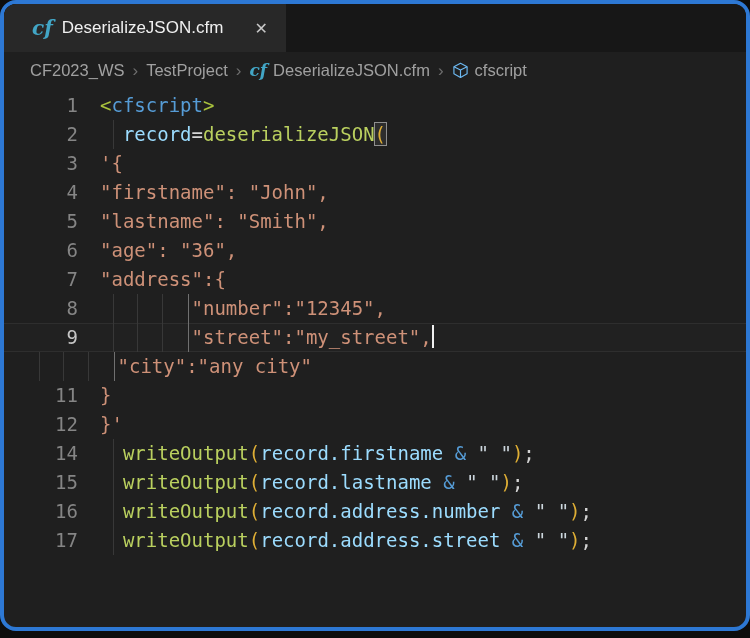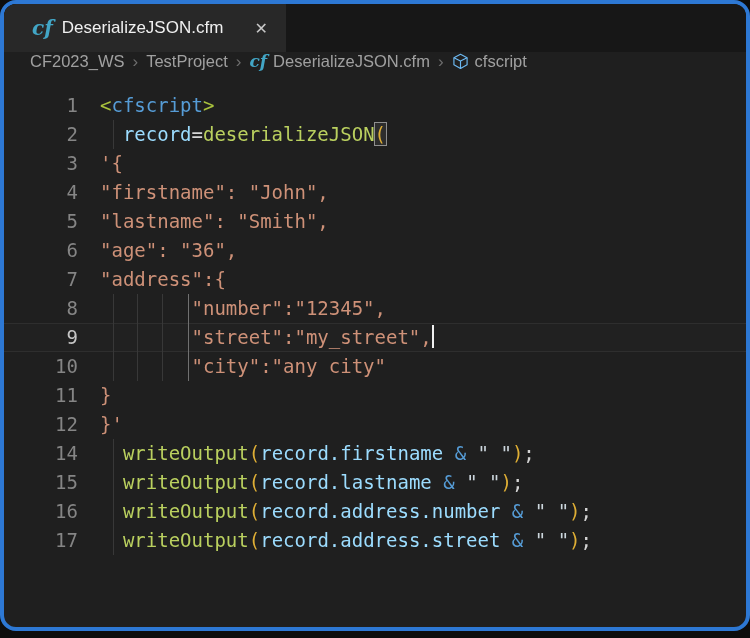--- a/index.html
+++ b/index.html
@@ -15,21 +15,21 @@
     width:282px; box-sizing:border-box; background:var(--tab-bg,#282828);
     display:flex; align-items:center; padding:0 14px 0 28px; gap:9px; cursor:pointer;
   }
   .cf-glyph {
     font-family:"DejaVu Serif", serif; font-style:italic; font-weight:bold;
     color:var(--cf-icon,#42a6c6); font-size:20px; line-height:1;
   }
   .tab-label { color:#f0f0f0; font-size:17px; flex:1; white-space:nowrap; overflow:hidden; }
   .close { color:#c8c8c8; font-size:16px; padding:2px 4px; cursor:pointer; }
   .breadcrumbs {
-    height:37px; flex:none; display:flex; align-items:flex-start; padding-left:26px; gap:8px;
+    height:37px; flex:none; display:flex; align-items:center; padding-left:26px; gap:8px;
     color:var(--breadcrumb-fg,#a0a0a0); font-size:16.5px; background:var(--editor-bg,#1f1f1f);
     white-space:nowrap;
   }
   .crumb { cursor:pointer; display:flex; align-items:center; gap:6px; }
   .sep { color:#6e6e6e; font-size:17px; }
   .bc-cf { font-size:17px; }
   .cube-svg { display:block; }
   .code {
     flex:1; overflow:hidden; padding-top:2px;
     font-family:"DejaVu Sans Mono","Liberation Mono",monospace;
@@ -101,21 +101,21 @@
   <div class="code">
       <div class="line"><span class="gutter">1</span><span class="content"><span class="tk-t">&lt;</span><span class="tk-n">cfscript</span><span class="tk-t">&gt;</span></span></div>
       <div class="line"><span class="gutter">2</span><span class="content"><i class="guide" style="left: 13px;"></i><span class="tk-pl">  </span><span class="tk-v">record</span><span class="tk-o">=</span><span class="tk-f">deserializeJSON</span><span class="tk-pb">(</span></span></div>
       <div class="line"><span class="gutter">3</span><span class="content"><span class="tk-s">'{</span></span></div>
       <div class="line"><span class="gutter">4</span><span class="content"><span class="tk-s">"firstname": "John",</span></span></div>
       <div class="line"><span class="gutter">5</span><span class="content"><span class="tk-s">"lastname": "Smith",</span></span></div>
       <div class="line"><span class="gutter">6</span><span class="content"><span class="tk-s">"age": "36",</span></span></div>
       <div class="line"><span class="gutter">7</span><span class="content"><span class="tk-s">"address":{</span></span></div>
       <div class="line"><span class="gutter">8</span><span class="content"><i class="guide" style="left: 13px;"></i><i class="guide" style="left: 37px;"></i><i class="guide" style="left: 62px;"></i><i class="guide active" style="left: 88px;"></i><span class="tk-pl">        </span><span class="tk-s">"number":"12345",</span></span></div>
       <div class="line current"><span class="gutter">9</span><span class="content"><i class="guide" style="left: 13px;"></i><i class="guide" style="left: 37px;"></i><i class="guide" style="left: 62px;"></i><i class="guide active" style="left: 88px;"></i><span class="tk-pl">        </span><span class="tk-s">"street":"my_street",</span><span class="cursor"></span></span></div>
-      <div class="line"><span class="gutter">10</span><span class="content"><i class="guide" style="left: 13px;"></i><i class="guide" style="left: 37px;"></i><i class="guide" style="left: 62px;"></i><i class="guide active" style="left: 88px;"></i><span class="tk-pl">        </span><span class="tk-s">"city":"any city"</span></span></div>
+      <div class="line"><span class="content"><i class="guide" style="left: 13px;"></i><i class="guide" style="left: 37px;"></i><i class="guide" style="left: 62px;"></i><i class="guide active" style="left: 88px;"></i><span class="tk-pl">        </span><span class="tk-s">"city":"any city"</span></span></div>
       <div class="line"><span class="gutter">11</span><span class="content"><span class="tk-s">}</span></span></div>
       <div class="line"><span class="gutter">12</span><span class="content"><span class="tk-s">}'</span></span></div>
       <div class="line"><span class="gutter">14</span><span class="content"><i class="guide" style="left: 13px;"></i><span class="tk-pl">  </span><span class="tk-f">writeOutput</span><span class="tk-p">(</span><span class="tk-v">record.firstname</span><span class="tk-pl"> </span><span class="tk-k">&amp;</span><span class="tk-pl"> </span><span class="tk-w">" "</span><span class="tk-p">)</span><span class="tk-o">;</span></span></div>
       <div class="line"><span class="gutter">15</span><span class="content"><i class="guide" style="left: 13px;"></i><span class="tk-pl">  </span><span class="tk-f">writeOutput</span><span class="tk-p">(</span><span class="tk-v">record.lastname</span><span class="tk-pl"> </span><span class="tk-k">&amp;</span><span class="tk-pl"> </span><span class="tk-w">" "</span><span class="tk-p">)</span><span class="tk-o">;</span></span></div>
       <div class="line"><span class="gutter">16</span><span class="content"><i class="guide" style="left: 13px;"></i><span class="tk-pl">  </span><span class="tk-f">writeOutput</span><span class="tk-p">(</span><span class="tk-v">record.address.number</span><span class="tk-pl"> </span><span class="tk-k">&amp;</span><span class="tk-pl"> </span><span class="tk-w">" "</span><span class="tk-p">)</span><span class="tk-o">;</span></span></div>
       <div class="line"><span class="gutter">17</span><span class="content"><i class="guide" style="left: 13px;"></i><span class="tk-pl">  </span><span class="tk-f">writeOutput</span><span class="tk-p">(</span><span class="tk-v">record.address.street</span><span class="tk-pl"> </span><span class="tk-k">&amp;</span><span class="tk-pl"> </span><span class="tk-w">" "</span><span class="tk-p">)</span><span class="tk-o">;</span></span></div>
       <div class="line"></div>
     </div>
 
 </div>

